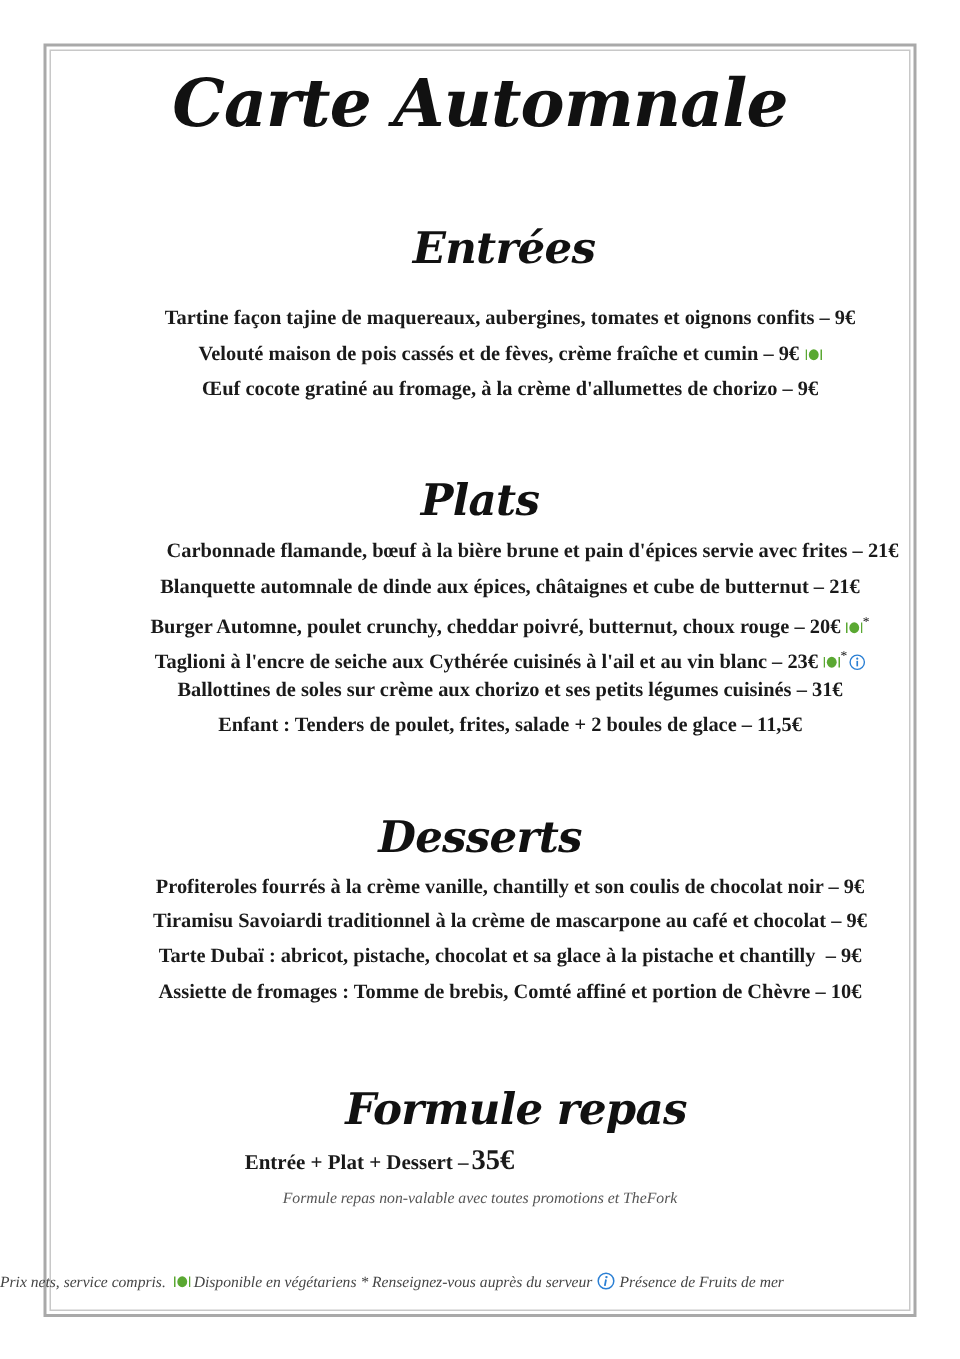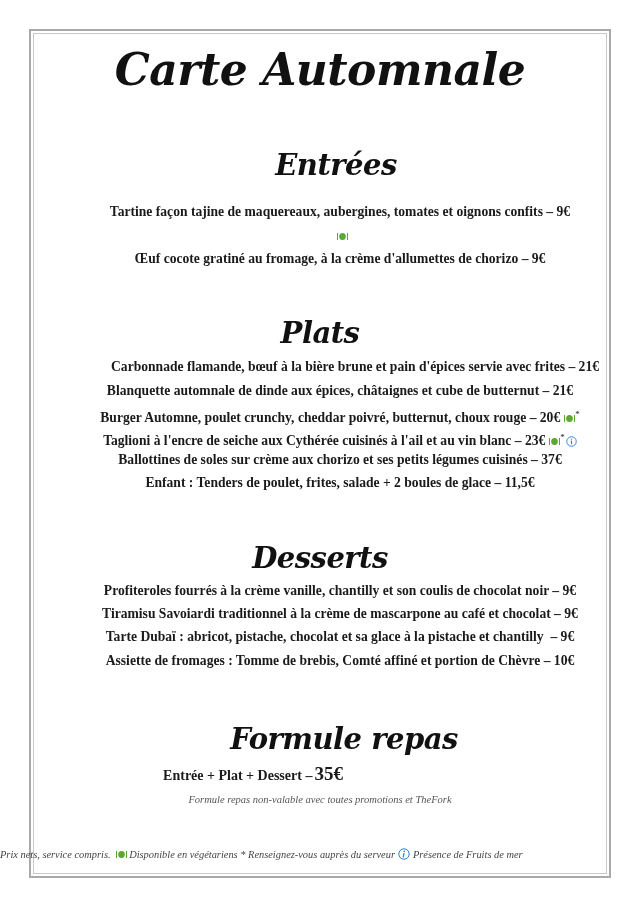--- a/index.html
+++ b/index.html
@@ -55,21 +55,21 @@
 </head>
 <body>
 
 <div class="frame-outer"></div>
 <div class="frame-inner"></div>
 
 <div class="script title">Carte Automnale</div>
 
 <div class="script h2" style="top:148px;margin-left:16px;">Entrées</div>
 <div class="item" style="top:203px;"><span>Tartine façon tajine de maquereaux, aubergines, tomates et oignons confits – 9€</span></div>
-<div class="item" style="top:227px;"><svg class="veg" viewBox="0 0 11 9">
+<div class="item" style="top:227px;"><span>Velouté maison de pois cassés et de fèves, crème fraîche et cumin – 9€</span><svg class="veg" viewBox="0 0 11 9">
       <rect x="0" y="1" width="1" height="7" fill="#5aa832"></rect>
       <ellipse cx="5.5" cy="4.5" rx="3.3" ry="3.6" fill="#5aa832"></ellipse>
       <rect x="10" y="1" width="1" height="7" fill="#5aa832"></rect>
     </svg></div>
 <div class="item" style="top:250px;"><span>Œuf cocote gratiné au fromage, à la crème d'allumettes de chorizo – 9€</span></div>
 
 <div class="script h2" style="top:316px;">Plats</div>
 <div class="item" style="top:358px;margin-left:15px;"><span>Carbonnade flamande, bœuf à la bière brune et pain d'épices servie avec frites – 21€</span></div>
 <div class="item" style="top:382px;"><span>Blanquette automnale de dinde aux épices, châtaignes et cube de butternut – 21€</span></div>
 <div class="item" style="top:405px;"><span>Burger Automne, poulet crunchy, cheddar poivré, butternut, choux rouge – 20€</span><svg class="veg" viewBox="0 0 11 9">
@@ -79,21 +79,21 @@
     </svg><span class="star">*</span></div>
 <div class="item" style="top:428px;"><span>Taglioni à l'encre de seiche aux Cythérée cuisinés à l'ail et au vin blanc – 23€</span><svg class="veg" viewBox="0 0 11 9">
       <rect x="0" y="1" width="1" height="7" fill="#5aa832"></rect>
       <ellipse cx="5.5" cy="4.5" rx="3.3" ry="3.6" fill="#5aa832"></ellipse>
       <rect x="10" y="1" width="1" height="7" fill="#5aa832"></rect>
     </svg><span class="star">*</span><svg class="info" viewBox="0 0 12 12">
       <circle cx="6" cy="6" r="5.2" fill="none" stroke="#2a7fd4" stroke-width="1"></circle>
       <circle cx="6" cy="3.4" r="0.8" fill="#2a7fd4"></circle>
       <rect x="5.4" y="5" width="1.2" height="4" fill="#2a7fd4"></rect>
     </svg></div>
-<div class="item" style="top:451px;"><span>Ballottines de soles sur crème aux chorizo et ses petits légumes cuisinés – 37€</span></div>
+<div class="item" style="top:451px;"><span>Ballottines de soles sur crème aux chorizo et ses petits légumes cuisinés – 31€</span></div>
 <div class="item" style="top:474px;"><span>Enfant : Tenders de poulet, frites, salade + 2 boules de glace – 11,5€</span></div>
 
 <div class="script h2" style="top:541px;">Desserts</div>
 <div class="item" style="top:582px;"><span>Profiteroles fourrés à la crème vanille, chantilly et son coulis de chocolat noir – 9€</span></div>
 <div class="item" style="top:605px;"><span>Tiramisu Savoiardi traditionnel à la crème de mascarpone au café et chocolat – 9€</span></div>
 <div class="item" style="top:628px;"><span style="white-space:pre;">Tarte Dubaï : abricot, pistache, chocolat et sa glace à la pistache et chantilly  – 9€</span></div>
 <div class="item" style="top:652px;"><span>Assiette de fromages : Tomme de brebis, Comté affiné et portion de Chèvre – 10€</span></div>
 
 <div class="script h2" style="top:722px;padding-left:24px;">Formule repas</div>
 <div class="formule-line"><span>Entrée + Plat + Dessert –</span><span class="price">35€</span></div>

